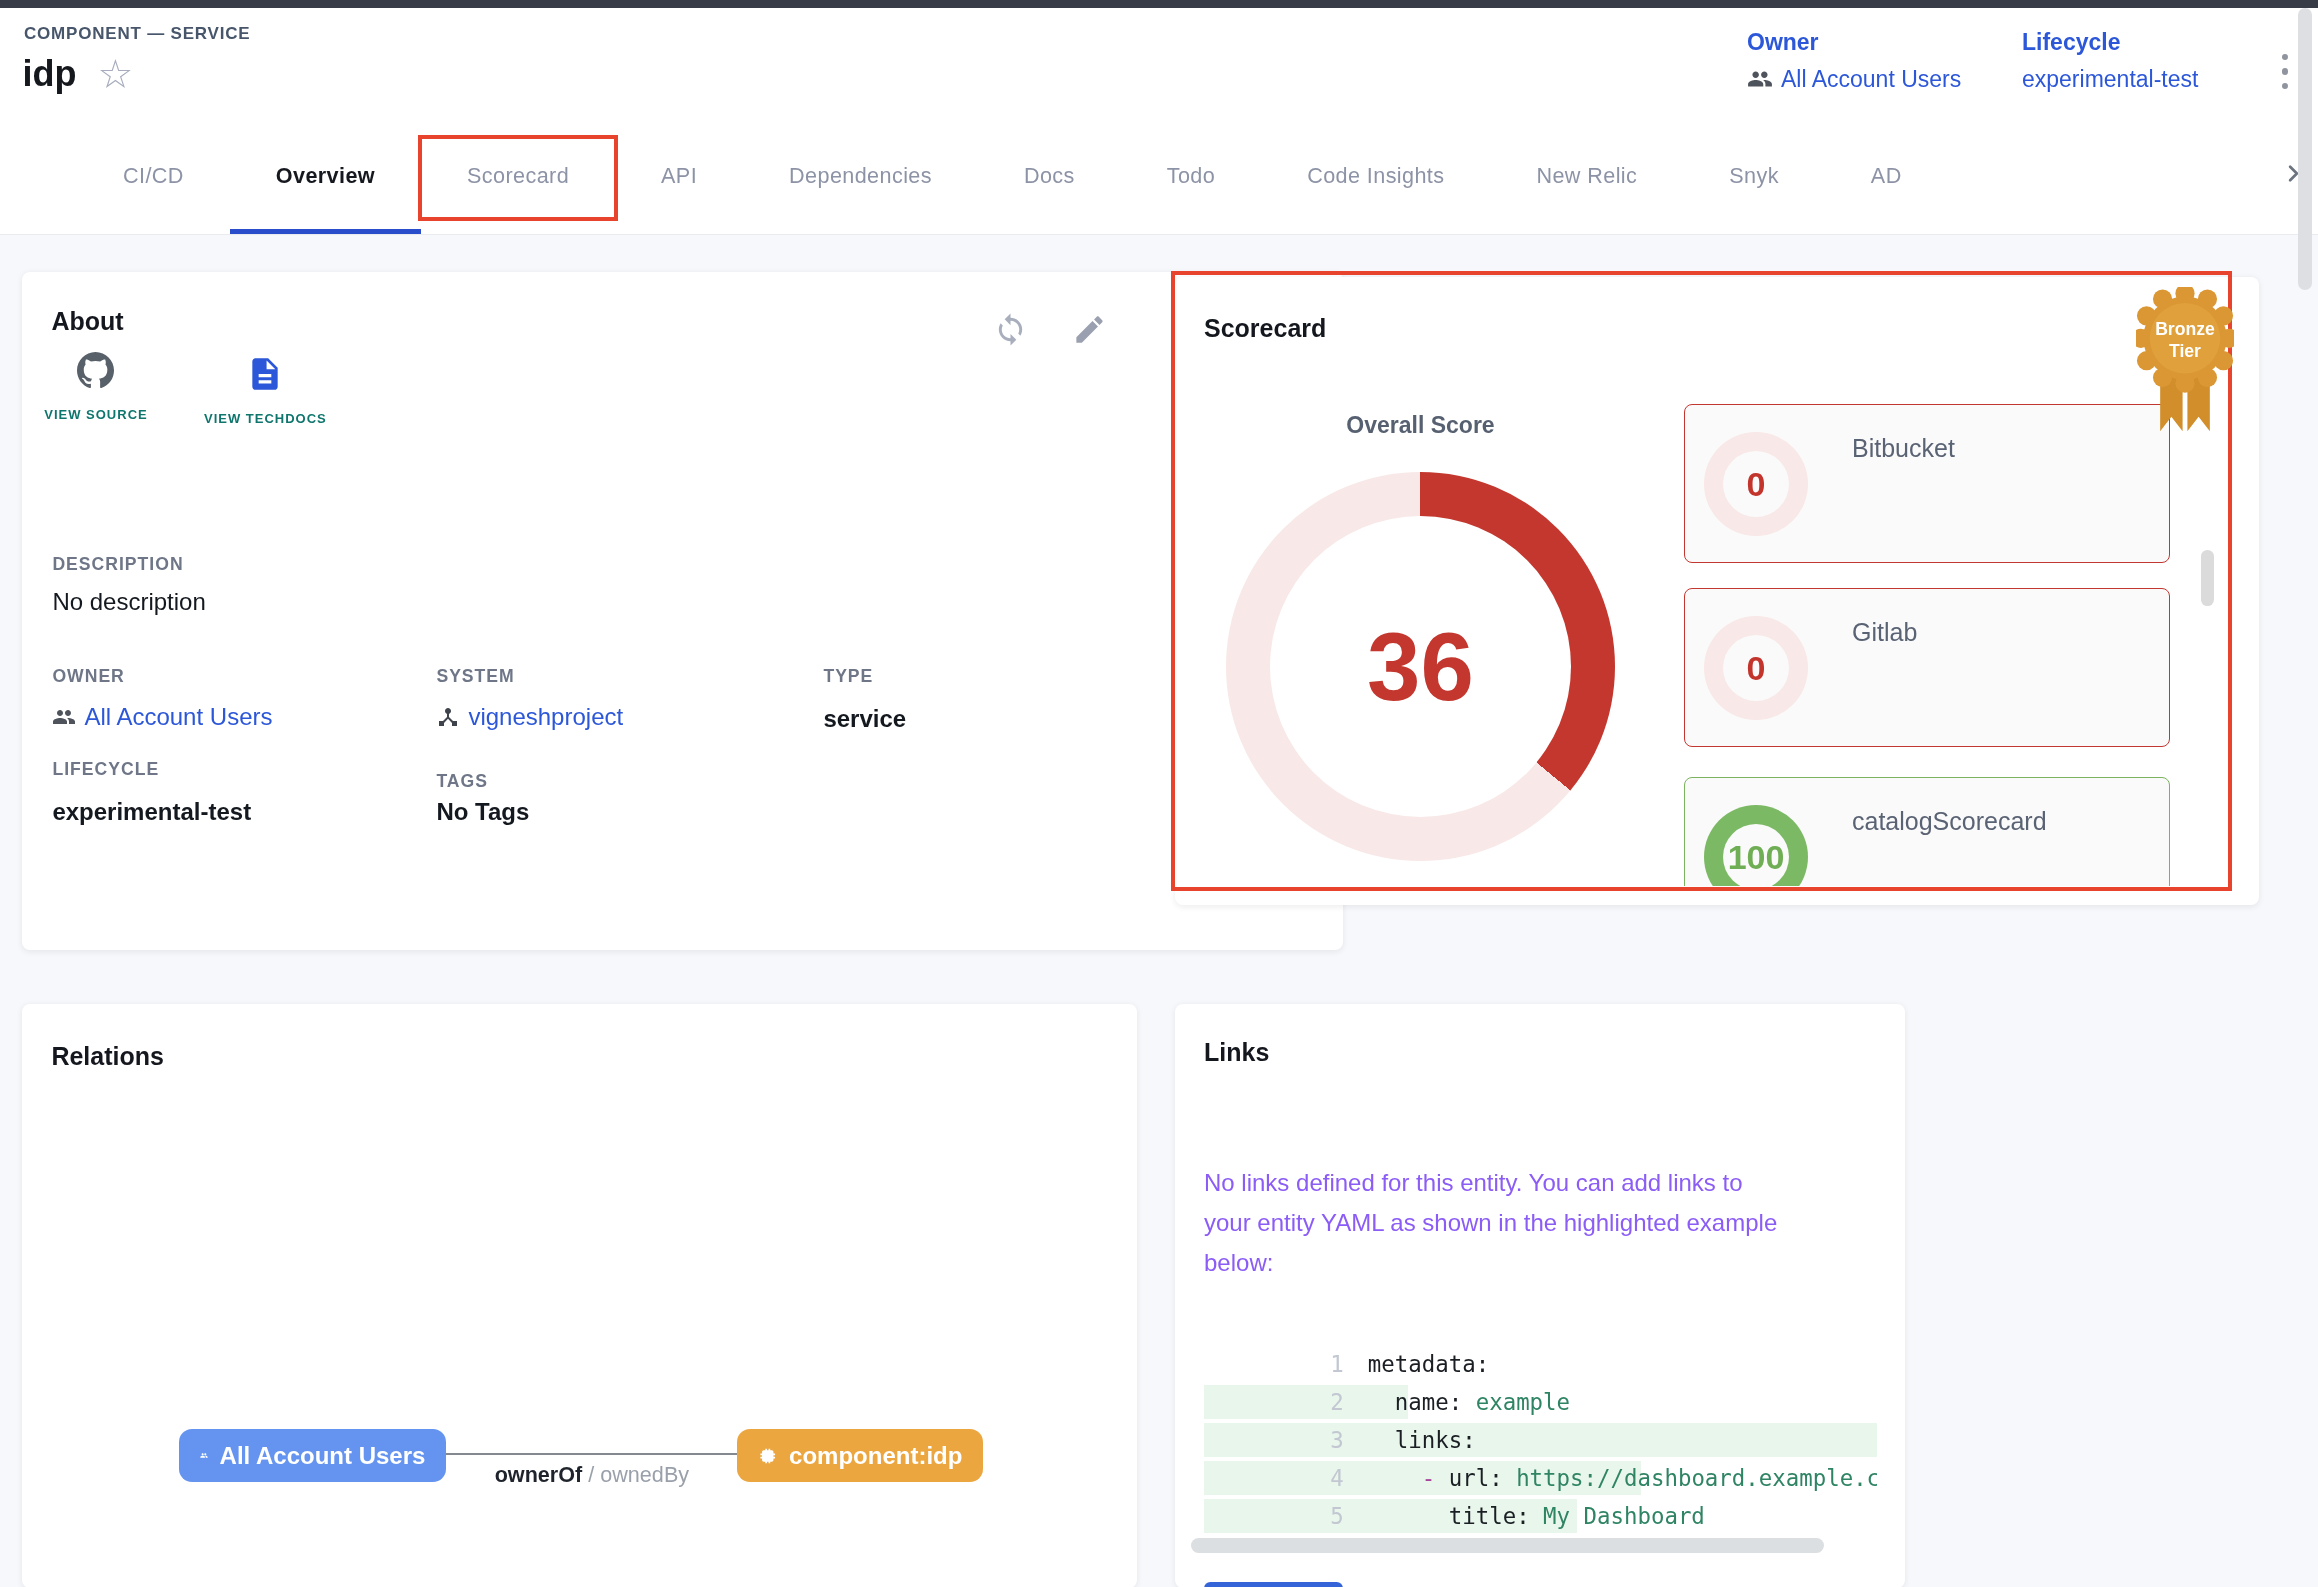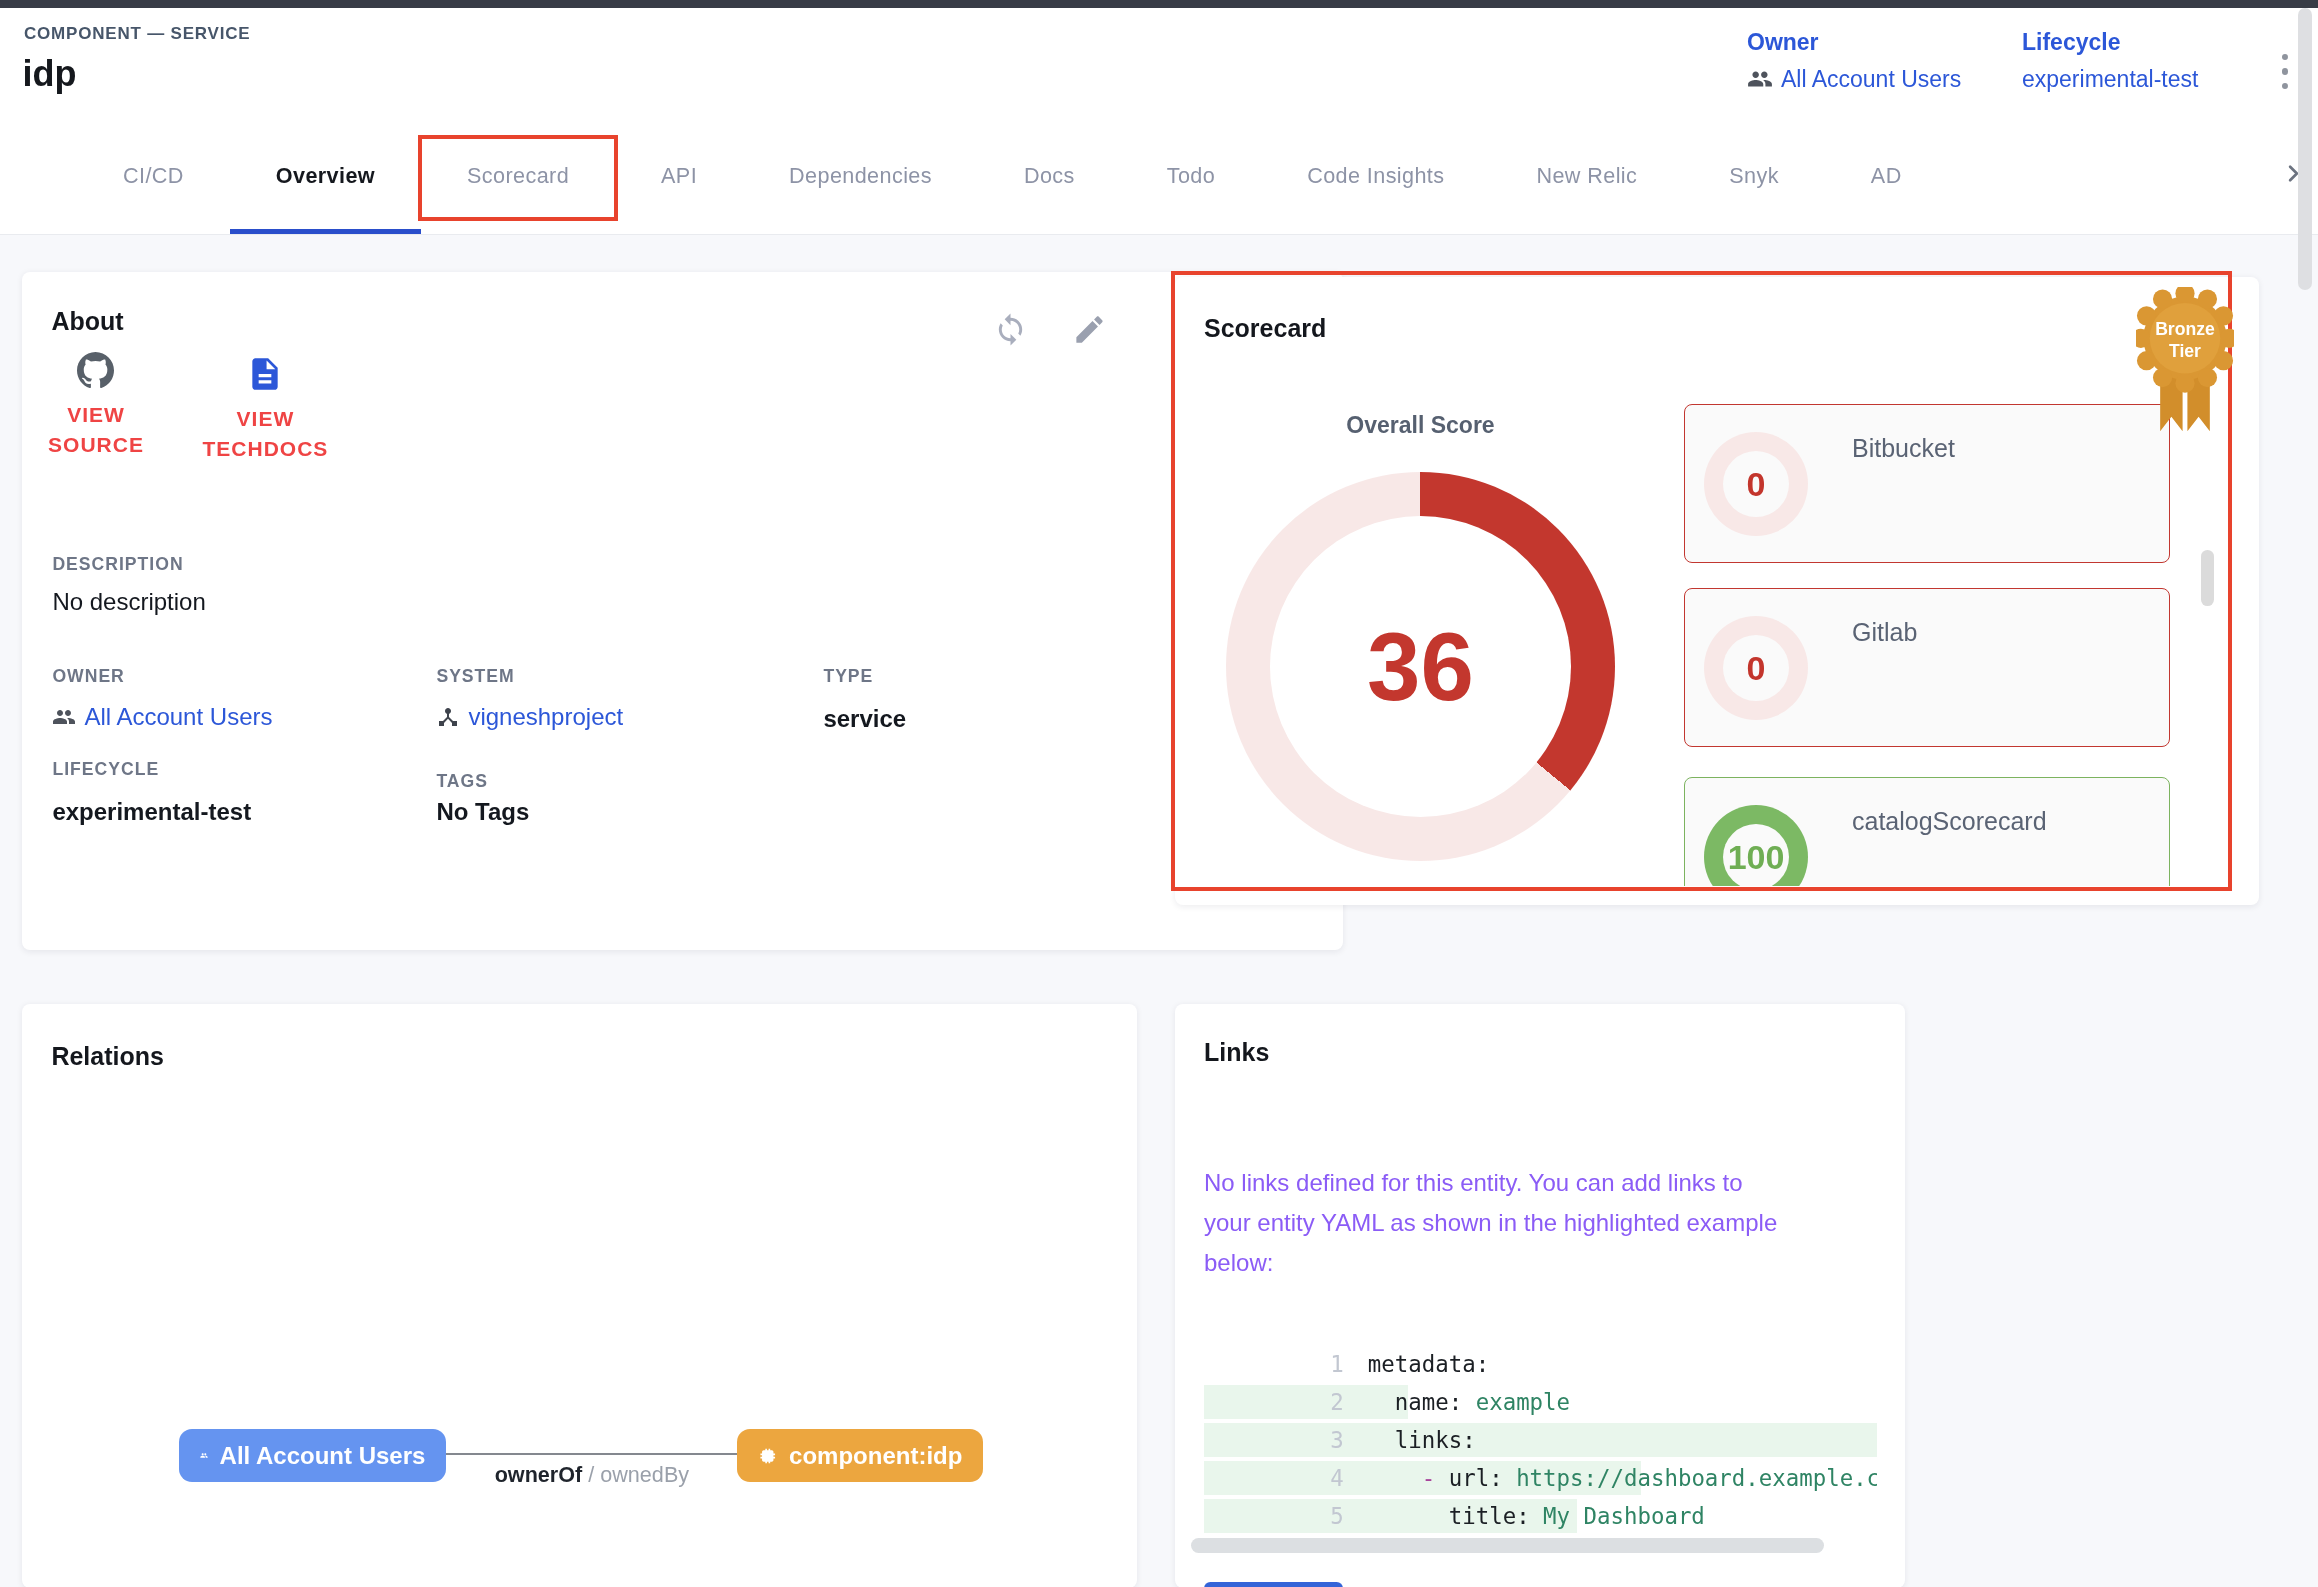--- a/index.html
+++ b/index.html
@@ -4,21 +4,21 @@
 <style>
   * { margin:0; padding:0; box-sizing:border-box; }
   html,body { background:#e9eaee; }
   body { font-family:"Liberation Sans","DejaVu Sans",sans-serif; }
   #screen { position:relative; width:2319px; height:1588px; background:#F7F8FB; overflow:hidden; }
 
   
   .topbar { position:absolute; left:0; top:0; width:100%; height:8px; background:#383C46; }
   .hdr { position:absolute; left:0; top:8px; width:100%; height:132px; background:#fff; border-bottom:0.8px solid #E4E7EB; }
   .eyebrow { position:absolute; left:24px; top:16px; font-size:17px; font-weight:600; letter-spacing:0.8px; color:#47566A; }
-  .page-title-row { position:absolute; left:22.4px; top:45px; display:flex; align-items:center; gap:21px;flex-direction:column; }
+  .page-title-row { position:absolute; left:22.4px; top:45px; display:flex; align-items:center; gap:21px; }
   .page-title { font-size:36px; font-weight:700; color:#15181D; }
   .star { font-size:40px; line-height:40px; color:#A7ADBE; cursor:pointer; }
   .meta-block { position:absolute; top:21px; }
   .meta-block .lbl { font-size:23px; font-weight:700; color:#2C57D8; }
   .meta-block .val { margin-top:9.6px; font-size:23px; color:#2C57D8; display:flex; align-items:center; gap:8px; }
   .owner-block { left:1747px; }
   .lifecycle-block { left:2022px; }
   .kebab { position:absolute; left:2269px; top:46px; width:32px; height:35px; display:flex; flex-direction:column; align-items:center; justify-content:space-between; cursor:pointer; }
   .kebab i { width:6.4px; height:6.4px; border-radius:50%; background:#8F949E; }
 
@@ -35,21 +35,21 @@
   .card-title { position:absolute; left:29px; font-size:25px; font-weight:700; color:#14171D; }
 
   #about-card   { left:22.4px;   top:272px;  width:1321px; height:678px; }
   #score-card   { left:1175px; top:277px;  width:1084px; height:628px; overflow:hidden; }
   #rel-card     { left:22.4px;   top:1004px; width:1115px; height:584px; }
   #links-card   { left:1175px; top:1004px; width:730px;  height:584px; overflow:hidden; }
 
   
   .about-action { position:absolute; top:40px; width:35px; height:35px; color:#A9AEBD; cursor:pointer; }
   .about-link-block { position:absolute; display:flex; flex-direction:column; align-items:center; cursor:pointer; }
-  .about-link-block .blk-label { margin-top:11.2px; font-size:21px; font-weight:700; letter-spacing:1px; color:#ef4444; text-align:center; line-height:30px; width:104px; }
+  .about-link-block .blk-label { margin-top:11.2px; font-size:13px; font-weight:700; letter-spacing:1px; color:#0f766e; text-align:center; line-height:30px; width:104px; }
   .fld-label { position:absolute; font-size:17.6px; font-weight:700; letter-spacing:1px; color:#6E7687; }
   .fld-value { position:absolute; font-size:24px; color:#14181F; }
   .fld-value.bold { font-weight:600; }
   .fld-link { color:#2C57D8; display:flex; align-items:center; gap:8px; cursor:pointer; }
 
   
   .ann-box { position:absolute; border:4.8px solid #E8432D; pointer-events:none; z-index:30; }
   #score-ann { left:1171px; top:271px; width:1061px; height:620px; }
   .overall-lbl { position:absolute; left:51px; top:135px; width:389px; text-align:center; font-size:23px; font-weight:600; color:#566070; }
   .gauge { position:relative; border-radius:50%; }

